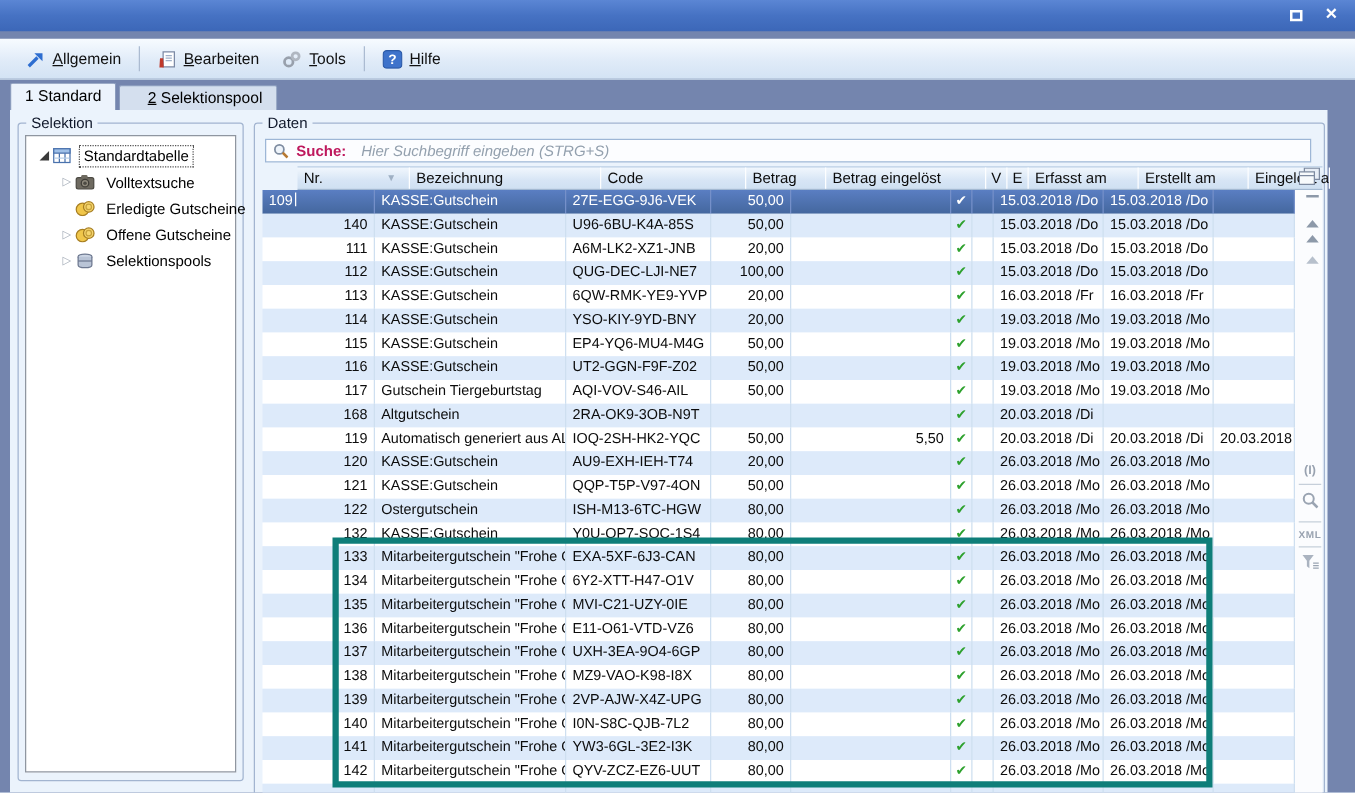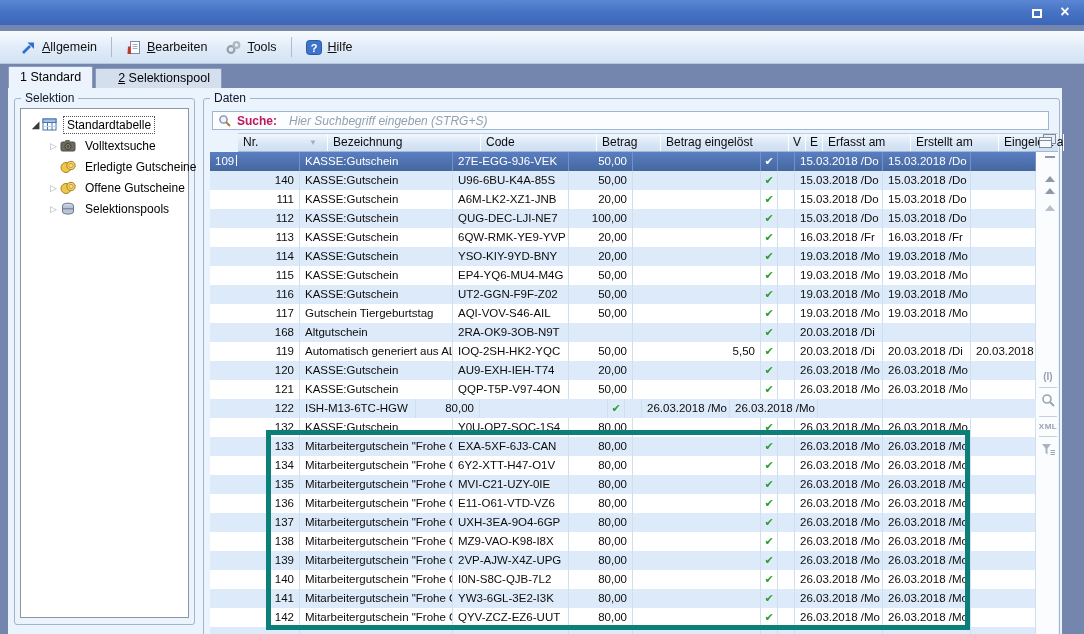--- a/index.html
+++ b/index.html
@@ -392,20 +392,21 @@
             <div class="tcell c3 num">50,00</div>
             <div class="tcell c4 num"></div>
             <div class="tcell c5 ctr"><span class="check">✔</span></div>
             <div class="tcell c6 ctr"></div>
             <div class="tcell c7">26.03.2018 /Mo</div>
             <div class="tcell c8">26.03.2018 /Mo</div>
             <div class="tcell c9"></div>
           </div>
           <div class="trow stripe">
             <div class="tcell c0 num">122</div>
+            <div class="tcell c1">Ostergutschein</div>
             <div class="tcell c2">ISH-M13-6TC-HGW</div>
             <div class="tcell c3 num">80,00</div>
             <div class="tcell c4 num"></div>
             <div class="tcell c5 ctr"><span class="check">✔</span></div>
             <div class="tcell c6 ctr"></div>
             <div class="tcell c7">26.03.2018 /Mo</div>
             <div class="tcell c8">26.03.2018 /Mo</div>
             <div class="tcell c9"></div>
           </div>
           <div class="trow">

